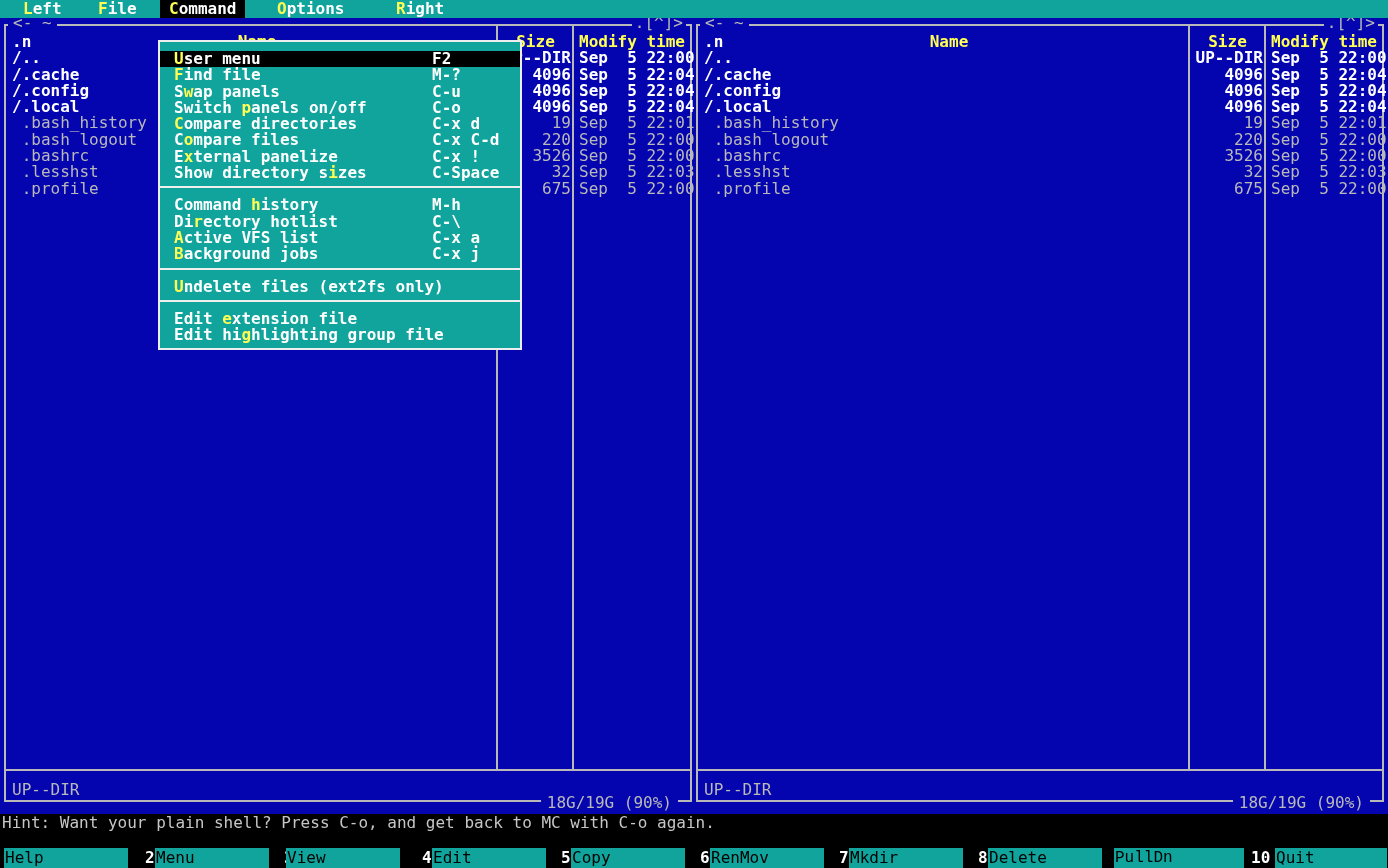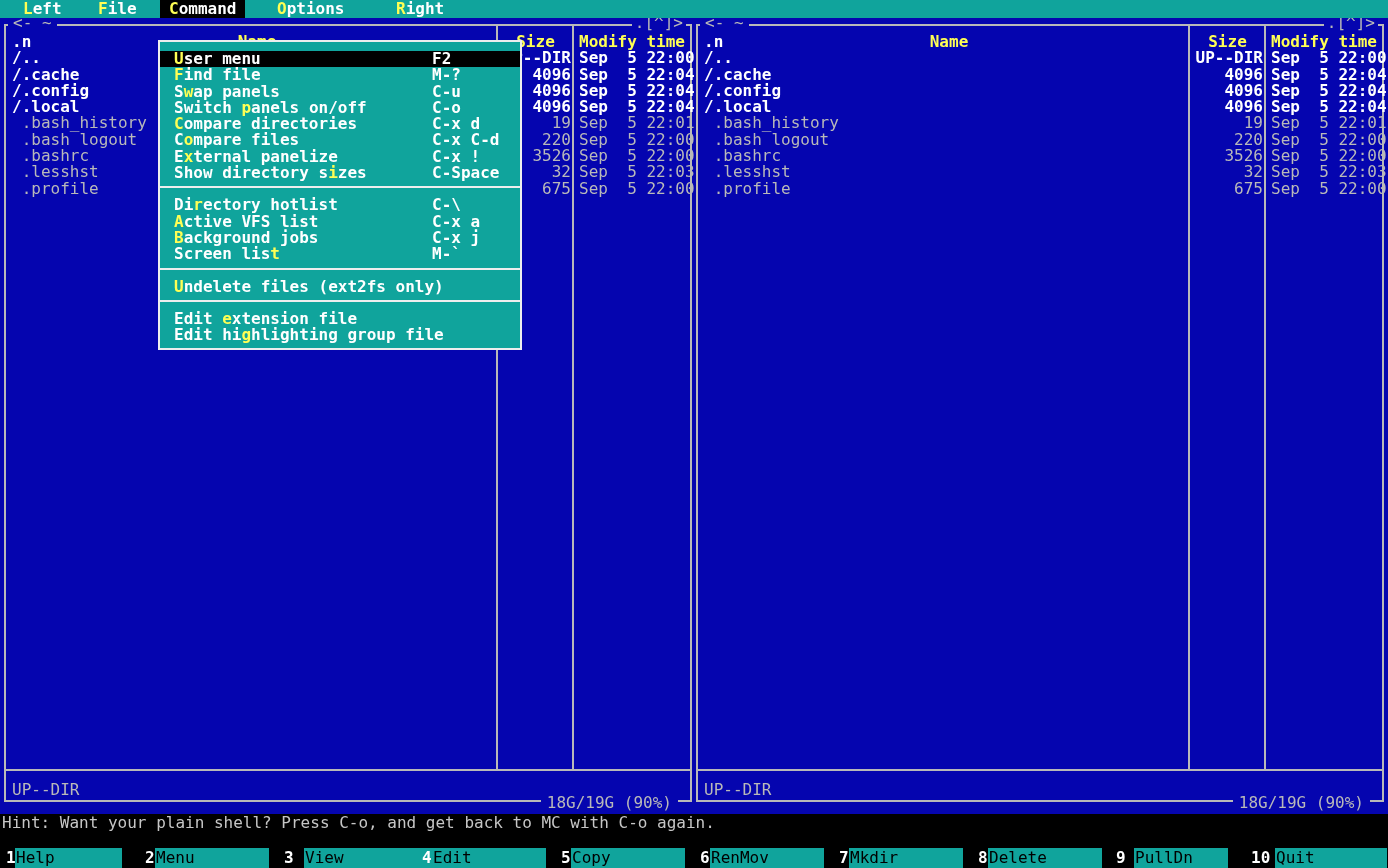--- a/index.html
+++ b/index.html
@@ -136,51 +136,51 @@
           <div class="mrow sel"><span></span><span class="hot">U</span><span>ser menu</span><span class="msc">F2</span></div>
           <div class="mrow"><span></span><span class="hot">F</span><span>ind file</span><span class="msc">M-?</span></div>
           <div class="mrow"><span>S</span><span class="hot">w</span><span>ap panels</span><span class="msc">C-u</span></div>
           <div class="mrow"><span>Switch </span><span class="hot">p</span><span>anels on/off</span><span class="msc">C-o</span></div>
           <div class="mrow"><span></span><span class="hot">C</span><span>ompare directories</span><span class="msc">C-x d</span></div>
           <div class="mrow"><span>C</span><span class="hot">o</span><span>mpare files</span><span class="msc">C-x C-d</span></div>
           <div class="mrow"><span>E</span><span class="hot">x</span><span>ternal panelize</span><span class="msc">C-x !</span></div>
           <div class="mrow"><span>Show directory s</span><span class="hot">i</span><span>zes</span><span class="msc">C-Space</span></div>
         </div>
         <div class="msec">
+          <div class="mrow"><span>Command </span><span class="hot">h</span><span>istory</span><span class="msc">M-h</span></div>
           <div class="mrow"><span>Di</span><span class="hot">r</span><span>ectory hotlist</span><span class="msc">C-\</span></div>
           <div class="mrow"><span></span><span class="hot">A</span><span>ctive VFS list</span><span class="msc">C-x a</span></div>
           <div class="mrow"><span></span><span class="hot">B</span><span>ackground jobs</span><span class="msc">C-x j</span></div>
-          <div class="mrow"><span>Screen lis</span><span class="hot">t</span><span></span><span class="msc">M-`</span></div>
         </div>
         <div class="msec">
           <div class="mrow"><span></span><span class="hot">U</span><span>ndelete files (ext2fs only)</span></div>
         </div>
         <div class="msec">
           <div class="mrow"><span>Edit </span><span class="hot">e</span><span>xtension file</span></div>
           <div class="mrow"><span>Edit hi</span><span class="hot">g</span><span>hlighting group file</span></div>
         </div>
       </div>
   </div>
 
   <div class="hint">Hint: Want your plain shell? Press C-o, and get back to MC with C-o again.</div>
 
   <div class="cmdline"><span>midnight@commander:~$</span><span class="cursor"></span></div>
 
   <div class="keybar">
       <div class="kslot" style="left: 0px; width: 139px;">
         <span class="knum" style="left: 6px;">1</span>
-        <div class="klab" style="left: 15px; width: 107px;">Help</div>
+        <div class="klab" style="left: 4px; width: 124px;">Help</div>
       </div>
       <div class="kslot" style="left: 139px; width: 139px;">
         <span class="knum" style="left: 6px;">2</span>
         <div class="klab" style="left: 16px; width: 114px;">Menu</div>
       </div>
       <div class="kslot" style="left: 278px; width: 139px;">
         <span class="knum" style="left: 6px;">3</span>
-        <div class="klab" style="left: 26px; width: 130px;">View</div>
+        <div class="klab" style="left: 8px; width: 114px;">View</div>
       </div>
       <div class="kslot" style="left: 416px; width: 139px;">
         <span class="knum" style="left: 6px;">4</span>
         <div class="klab" style="left: 16px; width: 114px;">Edit</div>
       </div>
       <div class="kslot" style="left: 555px; width: 139px;">
         <span class="knum" style="left: 6px;">5</span>
         <div class="klab" style="left: 16px; width: 114px;">Copy</div>
       </div>
       <div class="kslot" style="left: 694px; width: 139px;">
@@ -190,20 +190,20 @@
       <div class="kslot" style="left: 833px; width: 139px;">
         <span class="knum" style="left: 6px;">7</span>
         <div class="klab" style="left: 16px; width: 114px;">Mkdir</div>
       </div>
       <div class="kslot" style="left: 972px; width: 139px;">
         <span class="knum" style="left: 6px;">8</span>
         <div class="klab" style="left: 16px; width: 114px;">Delete</div>
       </div>
       <div class="kslot" style="left: 1110px; width: 139px;">
         <span class="knum" style="left: 6px;">9</span>
-        <div class="klab" style="left: 24px; width: 94px;">PullDn</div>
+        <div class="klab" style="left: 4px; width: 130px; font-family: Liberation Mono, monospace;">PullDn</div>
       </div>
       <div class="kslot" style="left: 1249px; width: 139px;">
         <span class="knum" style="left: 2px;">10</span>
         <div class="klab" style="left: 26px; width: 112px;">Quit</div>
       </div>
     </div>
 </div>
 
 </body></html>

